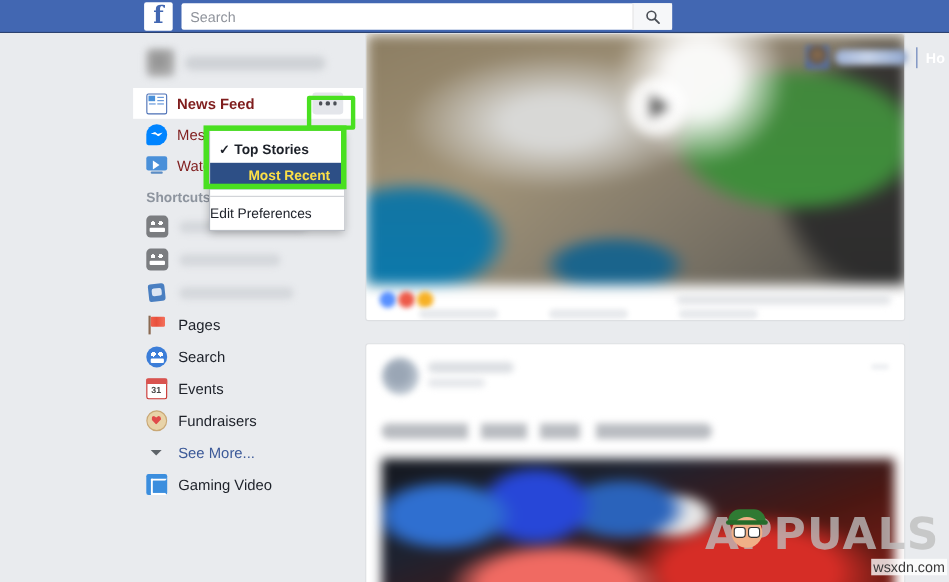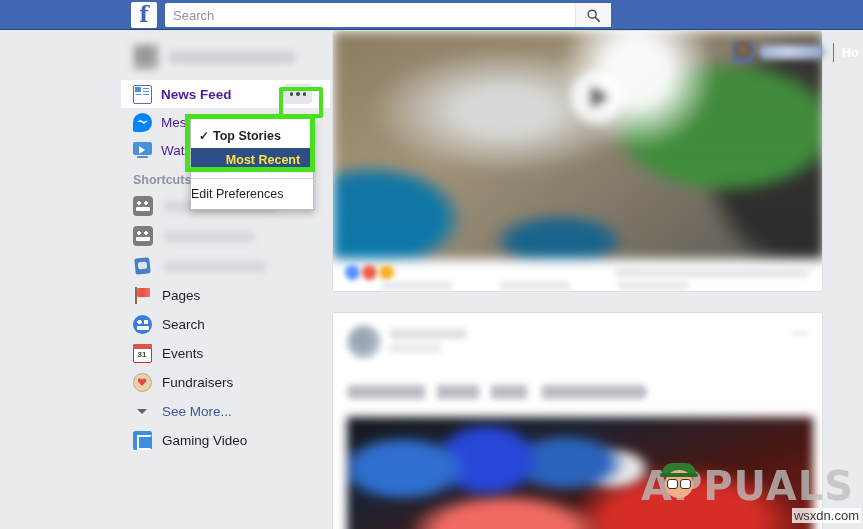--- a/index.html
+++ b/index.html
@@ -72,21 +72,21 @@
     background: #cfd2d6; filter: blur(3.4px);
   }
 
   .side-item {
     position: relative; height: 28px; display: flex; align-items: center;
     padding-left: 12px; cursor: pointer;
   }
   .side-item.active { background: #ffffff; }
   .side-item .ico { width: 19px; height: 19px; flex: none; position: relative; }
   .side-item .lbl {
-    margin-left: 9px; font-size: 13.5px; color: #4c1d95; white-space: nowrap;
+    margin-left: 9px; font-size: 13.5px; color: #7f1d1d; white-space: nowrap;
   }
   .side-item.active .lbl { font-weight: bold; }
 
   
   .ic-newsfeed { background:#ffffff; border:1.6px solid #4a6fb5; border-radius:2px; }
   .ic-newsfeed::before {
     content:''; position:absolute; left:1px; top:1.5px; width:6px; height:5px; background:#4a90d9;
   }
   .ic-newsfeed::after {
     content:''; position:absolute; left:8.5px; top:2px; width:6.5px; height:1.6px;

